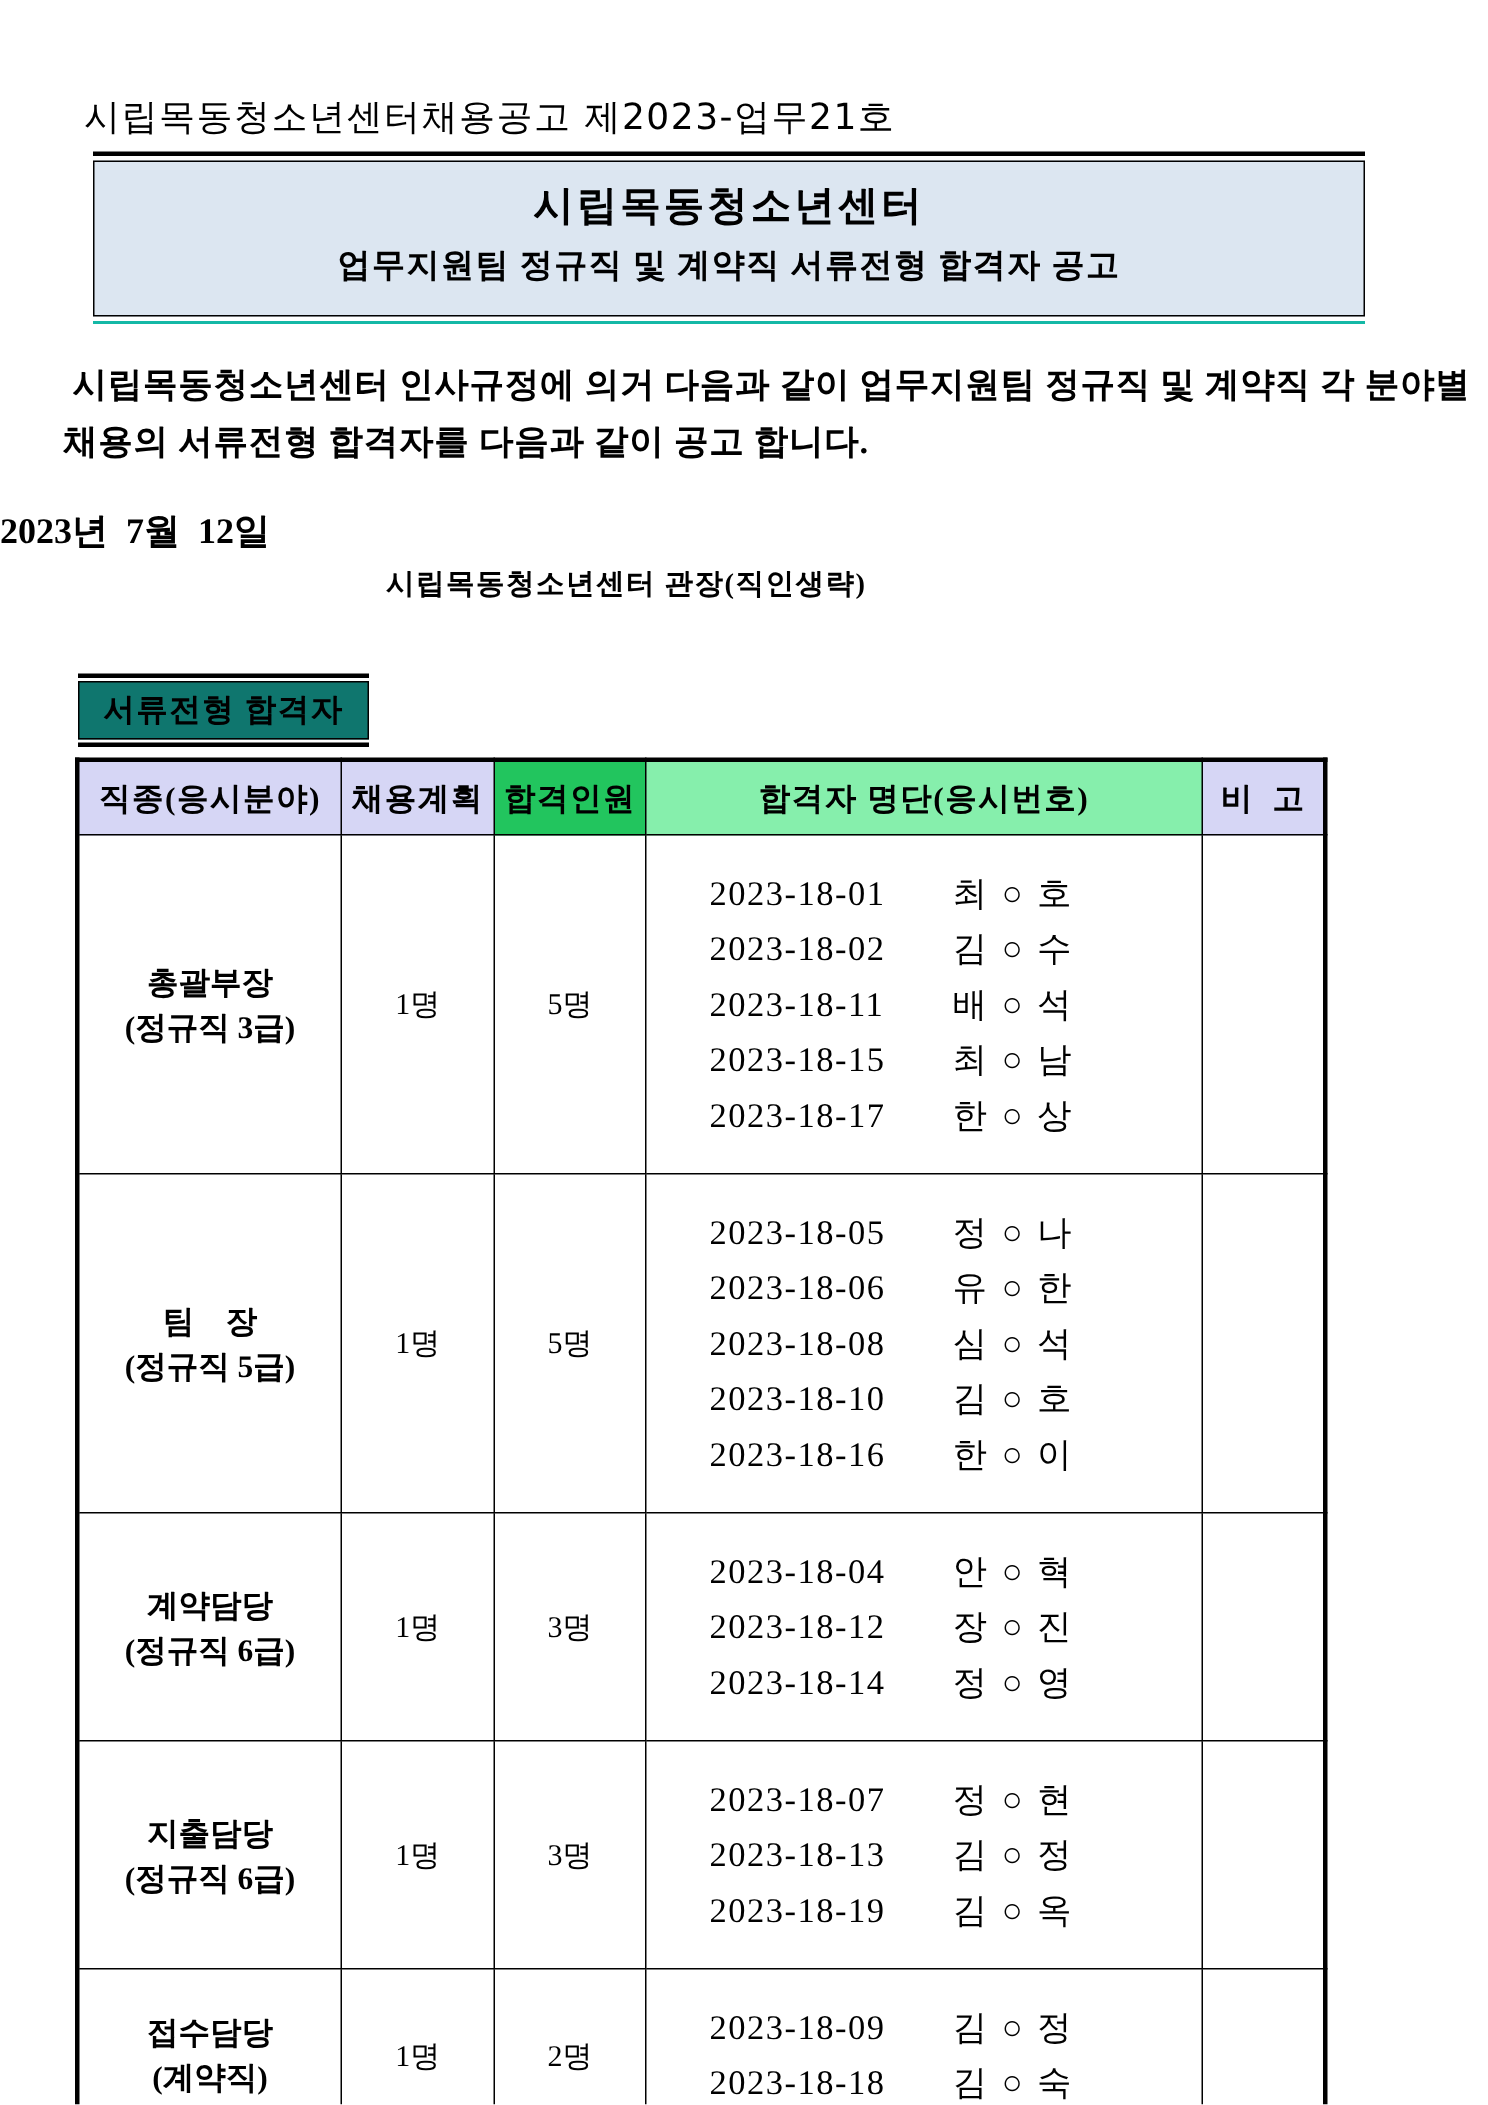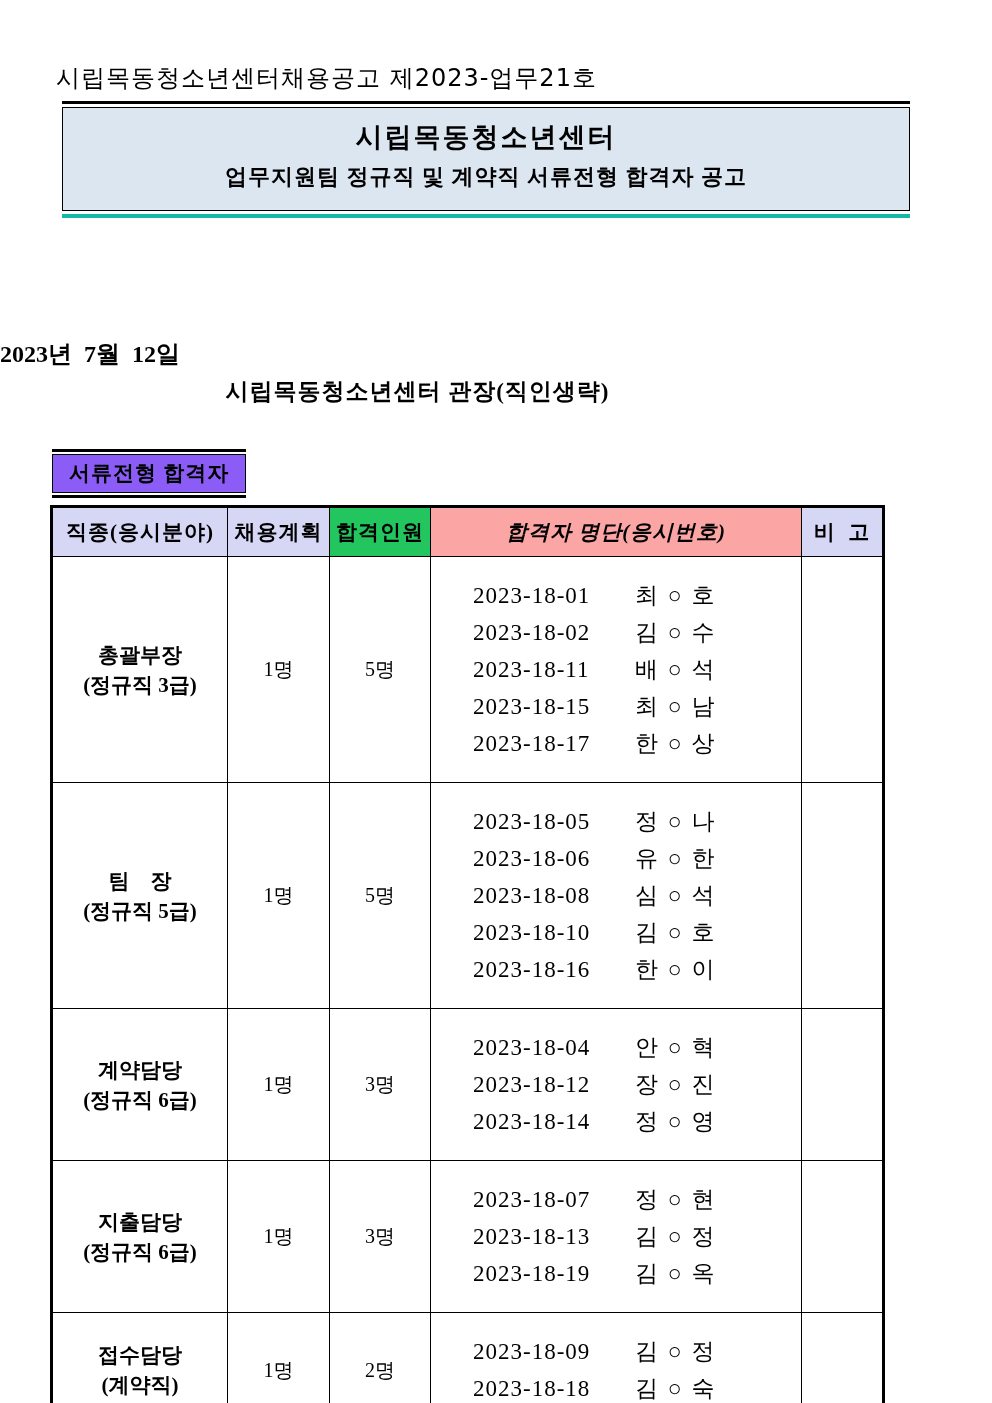--- a/index.html
+++ b/index.html
@@ -16,21 +16,21 @@
   .doc-number {
     position:absolute; left:56px; top:62px;
     font-family:"DejaVu Sans","Liberation Sans",sans-serif;
     font-size:24px; font-weight:500; letter-spacing:1px;
     white-space:pre;
   }
   
   .title-box-outer {
     position:absolute; left:62px; top:101px; width:848px;
     border-top:3px solid #000;
-    border-bottom:4px solid #14b8a6;
+    border-bottom:2px solid #14b8a6;
     padding:3px 0;
   }
   .title-box-inner {
     border:1px solid #000;
     padding:10px 0 12px 0;
     text-align:center;
   }
   .title-line1 { font-size:27px; font-weight:bold; letter-spacing:2px; line-height:38px; white-space:pre; }
   .title-line2 { font-size:22px; font-weight:bold; letter-spacing:1px; line-height:42px; white-space:pre; }
   .body-par {
@@ -38,21 +38,21 @@
     font-size:23px; font-weight:bold; line-height:38px;
     letter-spacing:0.5px;
   }
   .body-line { white-space:pre; }
   .date-line {
     position:absolute; left:0; top:338px; width:992px;
     font-size:24px; font-weight:bold; white-space:pre;
   }
   .signer-line {
     position:absolute; left:0; top:376px; width:835px;
-    text-align:center; font-size:23px; font-weight:bold; letter-spacing:1px; white-space:pre;
+    text-align:center; font-size:19px; font-weight:bold; letter-spacing:1px; white-space:pre;
   }
   .section-box-outer {
     position:absolute; left:52px; top:449px; width:194px;
     border-top:3px solid #000;
     border-bottom:3px solid #000;
     padding:2px 0;
   }
   .section-box-inner {
     border:1px solid #000;
     text-align:center;
@@ -100,43 +100,47 @@
 
   <div class="doc-number">시립목동청소년센터채용공고 제2023-업무21호</div>
 
   <div class="title-box-outer">
     <div class="title-box-inner" style="background: rgb(220, 230, 241);">
       <div class="title-line1">시립목동청소년센터</div>
       <div class="title-line2">업무지원팀 정규직 및 계약직 서류전형 합격자 공고</div>
     </div>
   </div>
 
+  <div class="body-par">
+    <div class="body-line"> 시립목동청소년센터 인사규정에 의거 다음과 같이 업무지원팀 정규직 및 계약직 각 분야별</div>
+    <div class="body-line">채용의 서류전형 합격자를 다음과 같이 공고 합니다.</div>
+  </div>
 
   <div class="date-line">2023년  7월  12일</div>
 
   <div class="signer-line">시립목동청소년센터 관장(직인생략)</div>
 
   <div class="section-box-outer">
-    <div class="section-box-inner" style="background: #8b5cf6;">서류전형 합격자</div>
+    <div class="section-box-inner" style="background: #0f766e;">서류전형 합격자</div>
   </div>
 
   <table class="results">
     <colgroup>
         <col style="width: 176px;">
         <col style="width: 102px;">
         <col style="width: 101px;">
         <col style="width: 371px;">
         <col style="width: 82px;">
       </colgroup>
     <thead>
       <tr>
           <th style="background: rgb(214, 214, 245);">직종(응시분야)</th>
           <th style="background: rgb(214, 214, 245);">채용계획</th>
           <th style="background: #22c55e; text-align: center;">합격인원</th>
-          <th style="background: #fca5a5; font-style: italic;">합격자 명단(응시번호)</th>
+          <th style="background: #86efac;">합격자 명단(응시번호)</th>
           <th style="background: rgb(214, 214, 245); margin-top: 39px;">비  고</th>
         </tr>
     </thead>
     <tbody>
         <tr>
           <td class="c-pos">
             <div class="pos-l1">총괄부장</div>
             <div class="pos-l2">(정규직 3급)</div>
           </td>
           <td class="c-num">1명</td>

